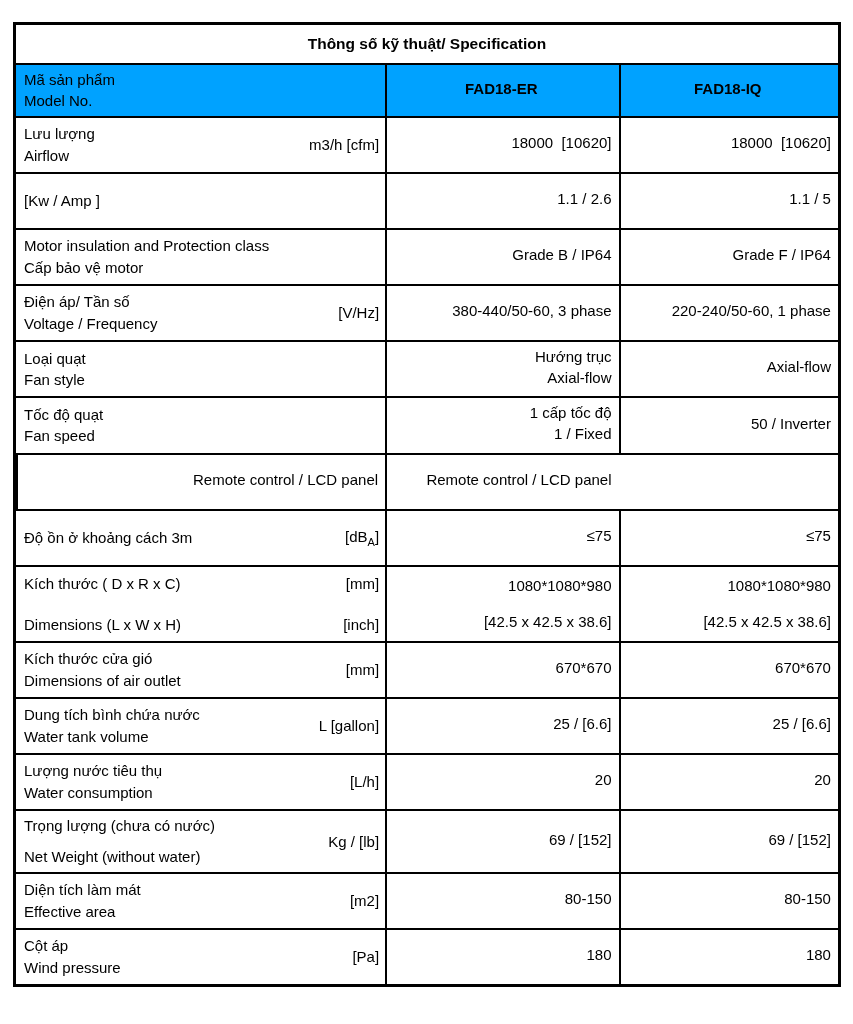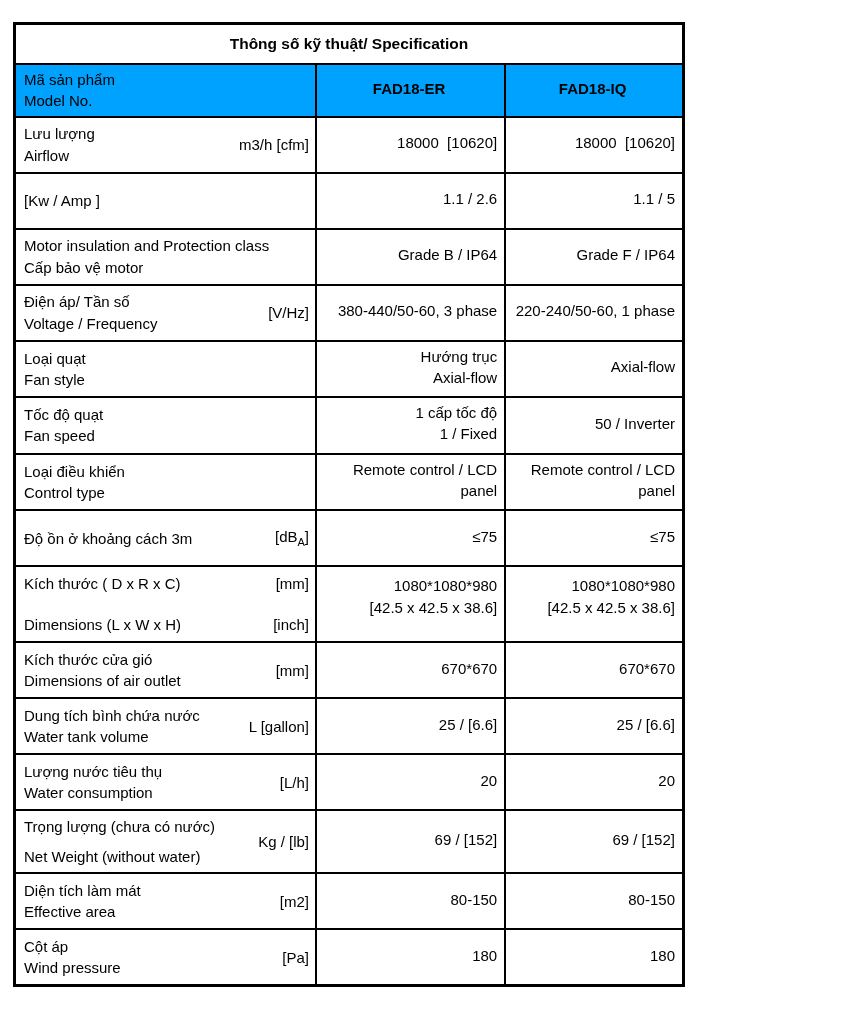--- a/index.html
+++ b/index.html
@@ -2,21 +2,21 @@
 <html style="--hdr: #00A2FF;"><head>
 <meta charset="utf-8">
 <style>
   * { margin:0; padding:0; box-sizing:border-box; }
   html,body { width:853px; height:1024px; background:#ffffff; overflow:hidden; }
   body {
     font-family:"Liberation Sans","DejaVu Sans",sans-serif;
     font-size:15px; color:#000; padding:22px 0 0 13px;
   }
   .table {
-    width:672px; border:3px solid #000; background:#fff;
+    width:828px; border:3px solid #000; background:#fff;
   }
   .title-row {
     min-height:38px; display:flex; align-items:center; justify-content:center;
     font-weight:bold; font-size:15.5px;
   }
   .row {
     display:grid; grid-template-columns:44.9% 28.4% 26.7%;
     border-top:2px solid #000000; min-height:56px;
   }
   .header-row { min-height:52px; background:var(--hdr,#00A2FF); }
@@ -30,21 +30,21 @@
   .c2,.c3 {
     border-left:2px solid #000; display:flex; flex-direction:column;
     align-items:flex-end; justify-content:center; text-align:right;
     padding:4px 7px 8px 4px; white-space:pre-wrap; line-height:1.42;
   }
   .header-row .c2,.header-row .c3 { align-items:center; justify-content:center; font-weight:bold; text-align:center; }
   
   .r-dim { min-height:67px; }
   .r-dim .c1 { flex-direction:column; align-items:stretch; justify-content:space-between; padding-top:8px; padding-bottom:8px;gap:24px; }
   .r-dim .dim-line { display:flex; justify-content:space-between; align-items:center; }
-  .r-dim .c2,.r-dim .c3 { justify-content:flex-start; padding-top:8px; padding-bottom:8px; }
+  .r-dim .c2,.r-dim .c3 { justify-content:space-between; padding-top:8px; padding-bottom:8px; }
   
   .r-weight { min-height:63px; }
   .r-weight .labels { gap:9px; }
 </style>
 </head>
 <body>
 
 <div class="table">
 
   <div class="title-row">Thông số kỹ thuật/ Specification</div>
@@ -124,27 +124,20 @@
         <span>Fan speed</span>
       </div>
       <span class="unit"></span>
     </div>
     <div class="c2">1 cấp tốc độ
 1 / Fixed</div>
     <div class="c3">50 / Inverter</div>
   </div>
 
   <div class="row">
-    <div class="c1">
-      <div class="labels">
-        <span>Loại điều khiển</span>
-        <span>Control type</span>
-      </div>
-      <span class="unit"></span>
-    </div>
     <div class="c2">Remote control / LCD panel</div>
     <div class="c3">Remote control / LCD panel</div>
   </div>
 
   <div class="row">
     <div class="c1">
       <div class="labels">
         <span>Độ ồn ở khoảng cách 3m</span>
       </div>
       <span class="unit"><span>[dB</span><sub>A</sub><span>]</span></span>

